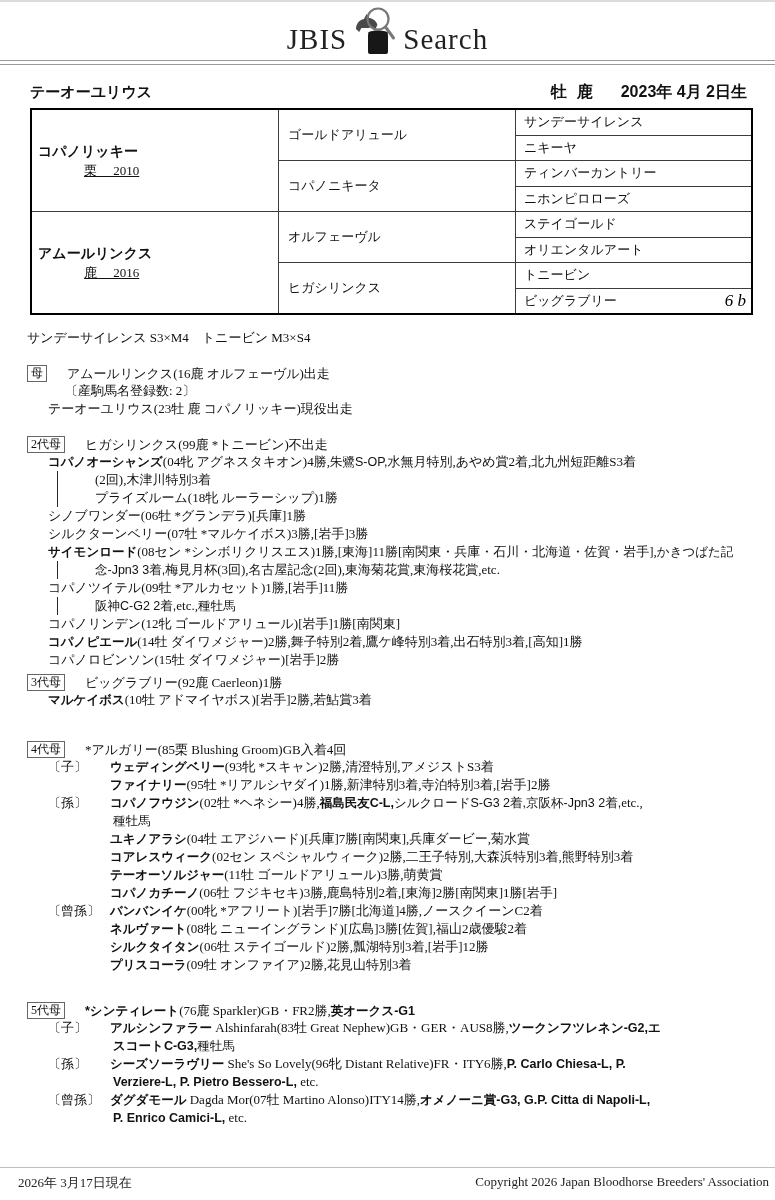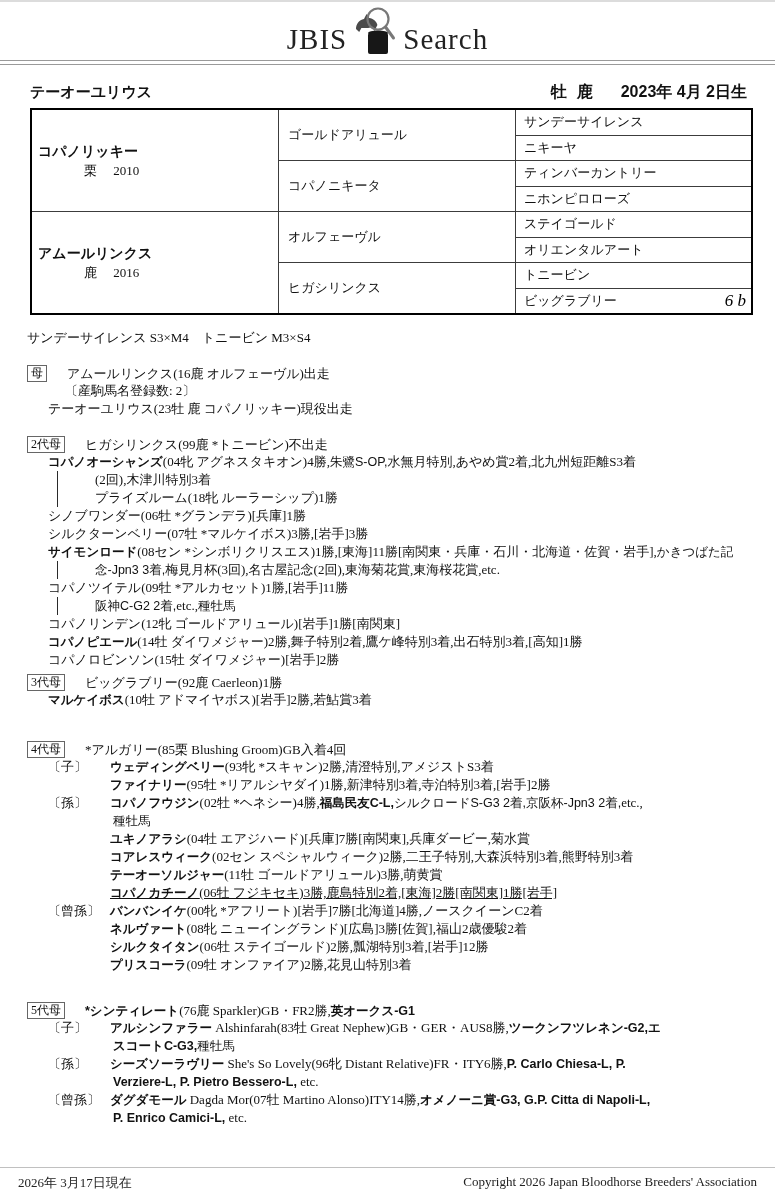--- a/index.html
+++ b/index.html
@@ -23,21 +23,21 @@
   
   table.ped{margin:3px 28px 0 30px;width:717px;border-collapse:collapse;table-layout:fixed;border:2px solid #000;}
   table.ped td{border:1px solid #3c3c3c;height:24.5px;vertical-align:middle;padding:0;}
   td.c-parent{width:246px;}
   td.c-gp{width:236px;}
   td.c-ggp{width:235px;}
   .tname{font-size:13px;color:#111;}
   .gp-in{padding-left:9px;}
   .ggp-in{padding-left:8px;padding-right:3px;display:flex;justify-content:space-between;align-items:center;}
   .p-name{font-family:"Liberation Sans","DejaVu Sans",sans-serif;font-weight:700;font-size:14px;padding-left:6px;line-height:19px;}
-  .p-coat{font-size:13px;padding-left:52px;line-height:19px;}
+  .p-coat{font-size:13px;padding-left:52px;line-height:19px;text-decoration:underline;}
   .fam-num{font-family:"Liberation Serif","DejaVu Serif",serif;font-size:17px;color:#000;padding-right:2px;font-style:italic;}
   
   .inbreeding{margin:14px 0 0 27px;font-size:13px;height:18px;line-height:18px;}
   
   #sections{margin:17px 0 0 27px;}
   .section{}
   .section[data-sec="dam2"]{margin-top:17px;}
   .section[data-sec="dam3"]{margin-top:4px;}
   .section[data-sec="dam4"]{margin-top:31px;}
   .section[data-sec="dam5"]{margin-top:27px;}
@@ -45,21 +45,21 @@
   .sec-label{display:inline-block;border:1px solid #666;font-size:12px;line-height:15px;padding:0 3px;margin-right:20px;margin-top:1px;color:#111;flex:0 0 auto;}
   .sec-line{position:relative;height:18px;line-height:18px;white-space:nowrap;font-size:13px;}
   .sec-line.bar::before{content:"";position:absolute;left:30px;top:0;bottom:0;border-left:1px solid #2a2a2a;}
   .tag{display:inline-block;width:62px;font-size:13px;}
   .seg-r{font-family:"Liberation Serif","DejaVu Serif",serif;font-size:13px;}
   .seg-g{font-family:"Liberation Sans","DejaVu Sans",sans-serif;font-size:12.5px;}
   .seg-b{font-family:"Liberation Sans","DejaVu Sans",sans-serif;font-size:12.5px;font-weight:700;}
   
   .footer{position:absolute;left:0;right:0;bottom:0;}
   .footer-rule{border-top:1px solid #c0c0c0;}
-  .footer-row{display:flex;justify-content:space-between;padding:6px 18px 8px 18px;font-size:13px;color:#222;}
+  .footer-row{display:flex;justify-content:space-between;padding:6px 6px 8px 18px;font-size:13px;color:#222;}
 </style>
 </head>
 <body>
 
 <div class="top-line"></div>
 
 <div class="logo-row">
   <span class="logo-text">JBIS</span>
   <svg class="logo-icon" viewBox="0 0 54 50">
     <path d="M8 23 c0-5 3-9 8-10 l1.5-3 1.2-2 2.5 4 c4 .5 7.2 3 8.2 7 l-3 6 -2-4 -4.2 1 -6.8 0 -2.2 4 -3.2-3 z" fill="#4a4a4a"></path>
@@ -205,21 +205,21 @@
         <span class="sec-label">4代母</span>
         <span><span class="seg-r">*アルガリー(85栗 Blushing Groom)GB入着4回</span></span>
       </div>
       <div class="sec-line" style="padding-left: 21px;"><span class="tag">〔子〕</span><span><span class="seg-b">ウェディングベリー</span><span class="seg-r">(93牝 *スキャン)2勝,清澄特別,アメジストS3着</span></span></div>
       <div class="sec-line" style="padding-left: 21px;"><span class="tag"></span><span><span class="seg-b">ファイナリー</span><span class="seg-r">(95牡 *リアルシヤダイ)1勝,新津特別3着,寺泊特別3着,[岩手]2勝</span></span></div>
       <div class="sec-line" style="padding-left: 21px;"><span class="tag">〔孫〕</span><span><span class="seg-b">コパノフウジン</span><span class="seg-r">(02牡 *ヘネシー)4勝,</span><span class="seg-b">福島民友C-L,</span><span class="seg-g">シルクロードS-G3 2着,京阪杯-Jpn3 2着,</span><span class="seg-r">etc.,</span></span></div>
       <div class="sec-line" style="padding-left: 86px;"><span><span class="seg-g">種牡馬</span></span></div>
       <div class="sec-line" style="padding-left: 21px;"><span class="tag"></span><span><span class="seg-b">ユキノアラシ</span><span class="seg-r">(04牡 エアジハード)[兵庫]7勝[南関東],兵庫ダービー,菊水賞</span></span></div>
       <div class="sec-line" style="padding-left: 21px;"><span class="tag"></span><span><span class="seg-b">コアレスウィーク</span><span class="seg-r">(02セン スペシャルウィーク)2勝,二王子特別,大森浜特別3着,熊野特別3着</span></span></div>
       <div class="sec-line" style="padding-left: 21px;"><span class="tag"></span><span><span class="seg-b">テーオーソルジャー</span><span class="seg-r">(11牡 ゴールドアリュール)3勝,萌黄賞</span></span></div>
-      <div class="sec-line" style="padding-left: 21px; text-decoration: underline;"><span class="tag"></span><span><span class="seg-b">コパノカチーノ</span><span class="seg-r">(06牡 フジキセキ)3勝,鹿島特別2着,[東海]2勝[南関東]1勝[岩手]</span></span></div>
+      <div class="sec-line" style="padding-left: 21px;"><span class="tag"></span><span><span class="seg-b">コパノカチーノ</span><span class="seg-r">(06牡 フジキセキ)3勝,鹿島特別2着,[東海]2勝[南関東]1勝[岩手]</span></span></div>
       <div class="sec-line" style="padding-left: 21px;"><span class="tag">〔曾孫〕</span><span><span class="seg-b">バンバンイケ</span><span class="seg-r">(00牝 *アフリート)[岩手]7勝[北海道]4勝,ノースクイーンC2着</span></span></div>
       <div class="sec-line" style="padding-left: 21px;"><span class="tag"></span><span><span class="seg-b">ネルヴァート</span><span class="seg-r">(08牝 ニューイングランド)[広島]3勝[佐賀],福山2歳優駿2着</span></span></div>
       <div class="sec-line" style="padding-left: 21px;"><span class="tag"></span><span><span class="seg-b">シルクタイタン</span><span class="seg-r">(06牡 ステイゴールド)2勝,瓢湖特別3着,[岩手]12勝</span></span></div>
       <div class="sec-line" style="padding-left: 21px;"><span class="tag"></span><span><span class="seg-b">プリスコーラ</span><span class="seg-r">(09牡 オンファイア)2勝,花見山特別3着</span></span></div>
     </div>
     <div class="section" data-sec="dam5">
       <div class="sec-head">
         <span class="sec-label">5代母</span>
         <span><span class="seg-b">*シンティレート</span><span class="seg-r">(76鹿 Sparkler)GB・FR2勝,</span><span class="seg-b">英オークス-G1</span></span>
       </div>

